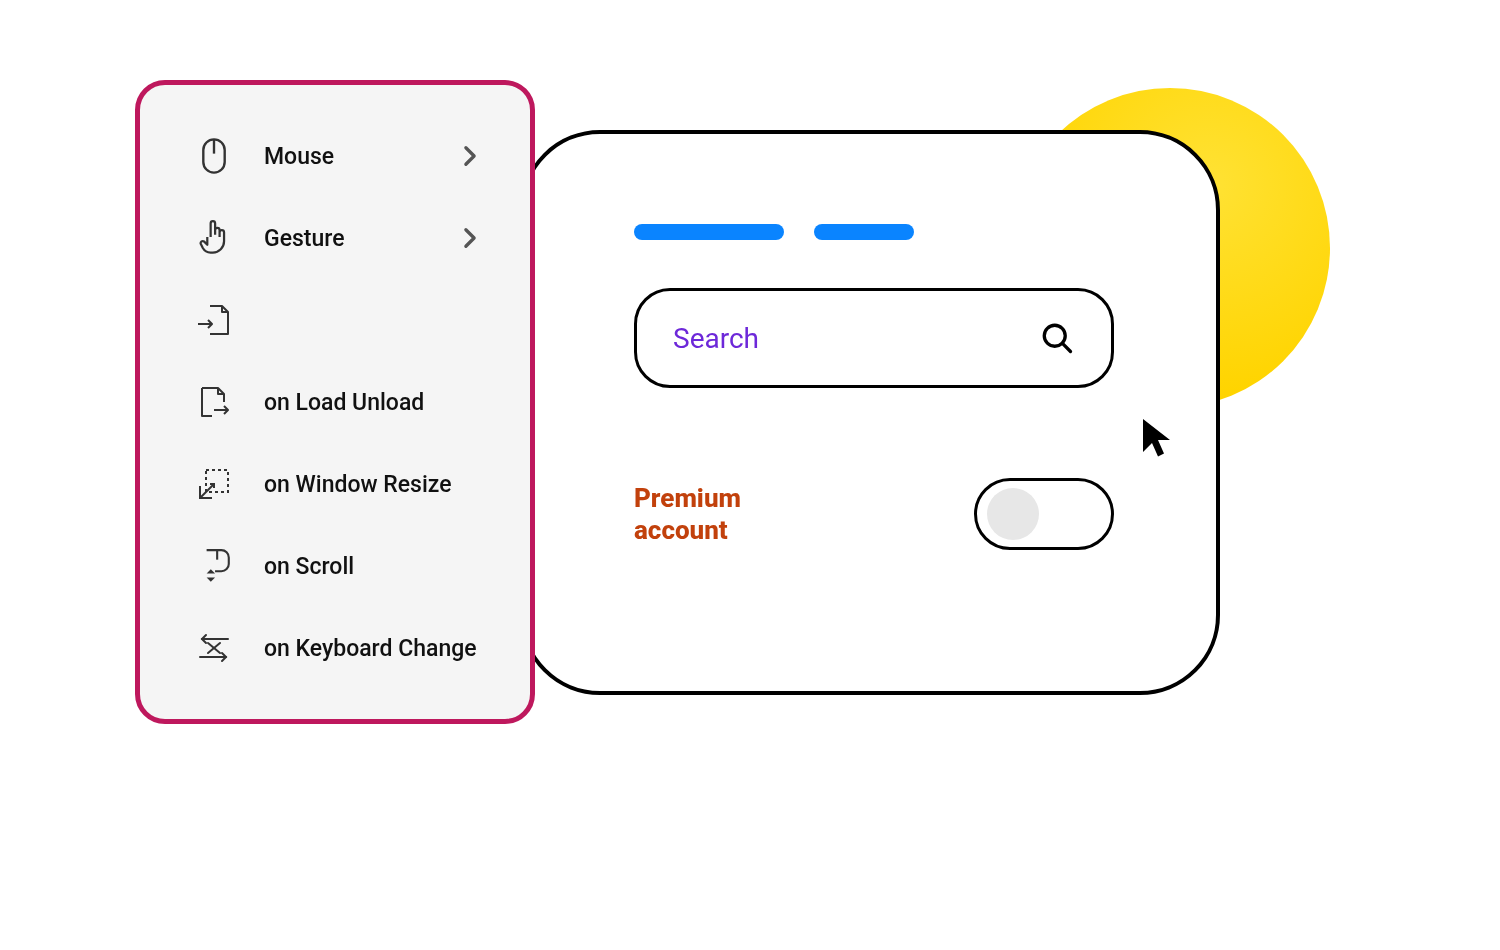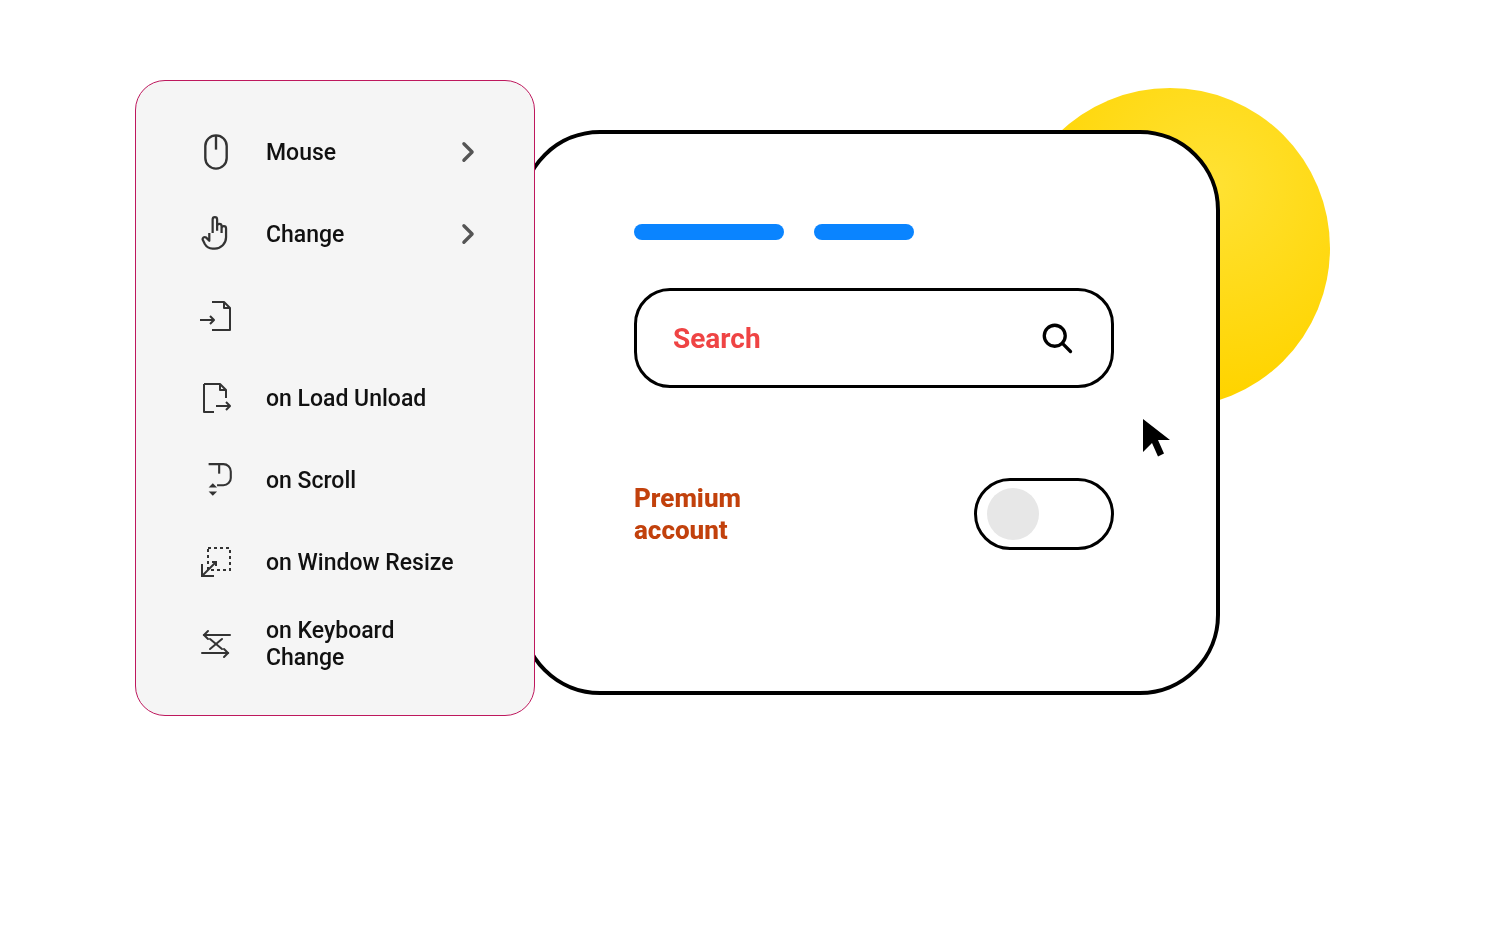--- a/index.html
+++ b/index.html
@@ -56,23 +56,23 @@
     align-items: center;
     width: 480px;
     height: 100px;
     border: 3px solid #000;
     border-radius: 36px;
     padding: 0 36px;
     justify-content: space-between;
     margin-bottom: 90px;
   }
   .search-box .placeholder {
-    color: #ef4444;
+    color: #6d28d9;
     font-size: 28px;
-    font-weight: 700;
+    font-weight: 400;
   }
   .search-box .search-icon svg { display:block; }
 
   .premium-row {
     display: flex;
     align-items: center;
     justify-content: space-between;
     width: 480px;
   }
   .premium-label {
@@ -108,23 +108,23 @@
   }
   .cursor svg { display:block; }
 
   
   .menu {
     position: absolute;
     top: 80px;
     left: 135px;
     width: 400px;
     background: #f5f5f5;
-    border: 1px solid #be185d;
+    border: 5px solid #be185d;
     border-radius: 30px;
-    padding: 30px 14px;
+    padding: 30px 8px;
     z-index: 2;
   }
   .menu-item {
     display: flex;
     align-items: center;
     height: 82px;
     padding: 0 42px 0 46px;
     gap: 30px;
     cursor: pointer;
   }
@@ -207,21 +207,21 @@
     </span>
   </div>
 
 
   <div class="menu-item">
     <span class="icon">
       <svg width="32" height="38" viewBox="0 0 28 34" fill="none" stroke="#333" stroke-width="2" stroke-linejoin="round">
         <path d="M11 4 v12 M11 4 a2 2 0 0 1 4 0 v10 M15 10 a2 2 0 0 1 4 0 v6 M19 12 a2 2 0 0 1 4 0 v8 a10 10 0 0 1 -10 10 h-2 a8 8 0 0 1 -7 -4 l-2 -4 a2 2 0 0 1 3 -2 l3 3 V16"></path>
       </svg>
     </span>
-    <span class="label">Change</span>
+    <span class="label">Gesture</span>
     <span class="chev">
       <svg width="14" height="22" viewBox="0 0 10 16" fill="none" stroke="#555" stroke-width="2.4" stroke-linecap="round" stroke-linejoin="round">
           <polyline points="2,2 8,8 2,14"></polyline>
         </svg>
     </span>
   </div>
 
   <div class="menu-item">
     <span class="icon">
       <svg width="36" height="36" viewBox="0 0 36 36" fill="none" stroke="#333" stroke-width="2" stroke-linejoin="round">
@@ -234,44 +234,44 @@
 
   <div class="menu-item">
     <span class="icon">
       <svg width="36" height="36" viewBox="0 0 36 36" fill="none" stroke="#333" stroke-width="2" stroke-linejoin="round">
         <path d="M6 4 h16 l6 6 v8 M6 4 v28 h10"></path>
         <path d="M22 4 v6 h6"></path>
         <path d="M18 26 h14 M28 22 l4 4 l-4 4"></path>
       </svg>
     </span>
     <span class="label">on Load Unload</span>
+  </div>
+
+  <div class="menu-item">
+    <span class="icon">
+      <svg width="36" height="36" viewBox="0 0 36 36" fill="none" stroke="#333" stroke-width="2">
+        <rect x="10" y="4" width="22" height="22" stroke-dasharray="3 3"></rect>
+        <path d="M4 20 v12 h12"></path>
+        <path d="M4 32 L18 18"></path>
+        <path d="M14 18 h4 v4"></path>
+      </svg>
+    </span>
+    <span class="label">on Window Resize</span>
   </div>
 
   <div class="menu-item">
     <span class="icon">
       <svg width="34" height="38" viewBox="0 0 30 36" fill="none" stroke="#333" stroke-width="2">
         <path d="M8 3 h14 a7 7 0 0 1 7 7 v6 a7 7 0 0 1 -7 7 h-6"></path>
         <line x1="18" y1="3" x2="18" y2="12"></line>
         <polyline points="8,25 12,21 16,25" fill="#333" stroke="none"></polyline>
         <polyline points="8,29 12,33 16,29" fill="#333" stroke="none"></polyline>
       </svg>
     </span>
     <span class="label">on Scroll</span>
-  </div>
-
-  <div class="menu-item">
-    <span class="icon">
-      <svg width="36" height="36" viewBox="0 0 36 36" fill="none" stroke="#333" stroke-width="2">
-        <rect x="10" y="4" width="22" height="22" stroke-dasharray="3 3"></rect>
-        <path d="M4 20 v12 h12"></path>
-        <path d="M4 32 L18 18"></path>
-        <path d="M14 18 h4 v4"></path>
-      </svg>
-    </span>
-    <span class="label">on Window Resize</span>
   </div>
 
   <div class="menu-item">
     <span class="icon">
       <svg width="36" height="34" viewBox="0 0 36 34" fill="none" stroke="#333" stroke-width="2" stroke-linecap="round">
         <line x1="32" y1="8" x2="6" y2="8"></line>
         <polyline points="10,4 6,8 10,12" fill="none"></polyline>
         <line x1="4" y1="26" x2="30" y2="26"></line>
         <polyline points="26,22 30,26 26,30" fill="none"></polyline>
         <line x1="12" y1="12" x2="24" y2="22"></line>

